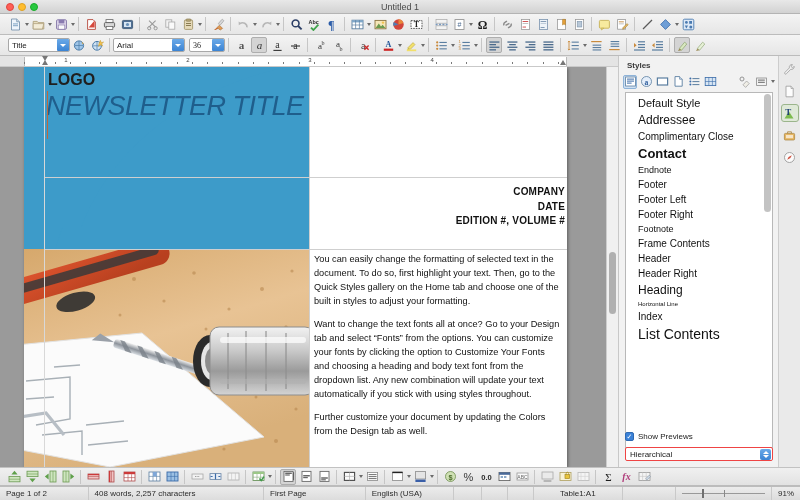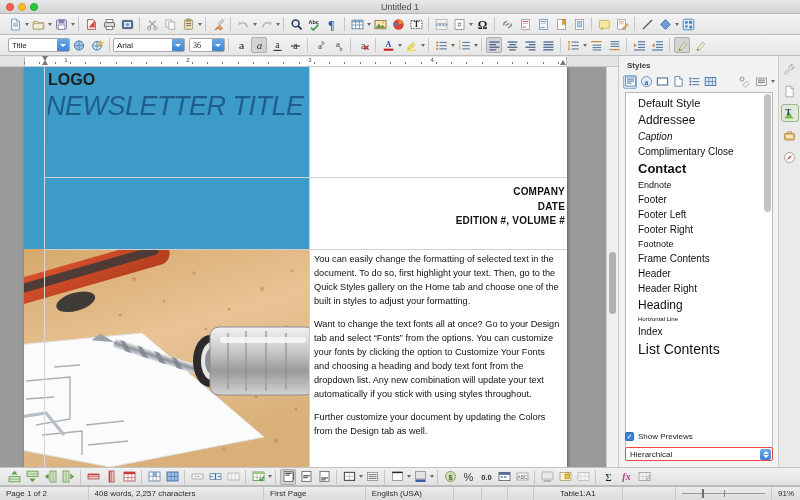--- a/index.html
+++ b/index.html
@@ -1065,21 +1065,20 @@
             </svg>
           </span>
         </div>
         <div class="drop"></div>
       </div>
 
     <div class="styles-list">
       <div id="styles-items" style="position:absolute;left:0;top:2px;width:138px;">
           <div class="style-item" style="font-size:11px;"><span>Default Style</span></div>
           <div class="style-item" style="font-size:12px;"><span>Addressee</span></div>
-          <div class="style-item" style="font-size:10px;font-style:italic;"><span>Caption</span></div>
           <div class="style-item" style="font-size:10px;"><span>Complimentary Close</span></div>
           <div class="style-item" style="font-size:13px;font-weight:bold;"><span>Contact</span></div>
           <div class="style-item" style="font-size:9px;"><span>Endnote</span></div>
           <div class="style-item" style="font-size:10px;"><span>Footer</span></div>
           <div class="style-item" style="font-size:10px;"><span>Footer Left</span></div>
           <div class="style-item" style="font-size:10px;"><span>Footer Right</span></div>
           <div class="style-item" style="font-size:9px;"><span>Footnote</span></div>
           <div class="style-item" style="font-size:10px;"><span>Frame Contents</span></div>
           <div class="style-item" style="font-size:10px;"><span>Header</span></div>
           <div class="style-item" style="font-size:10px;"><span>Header Right</span></div>

